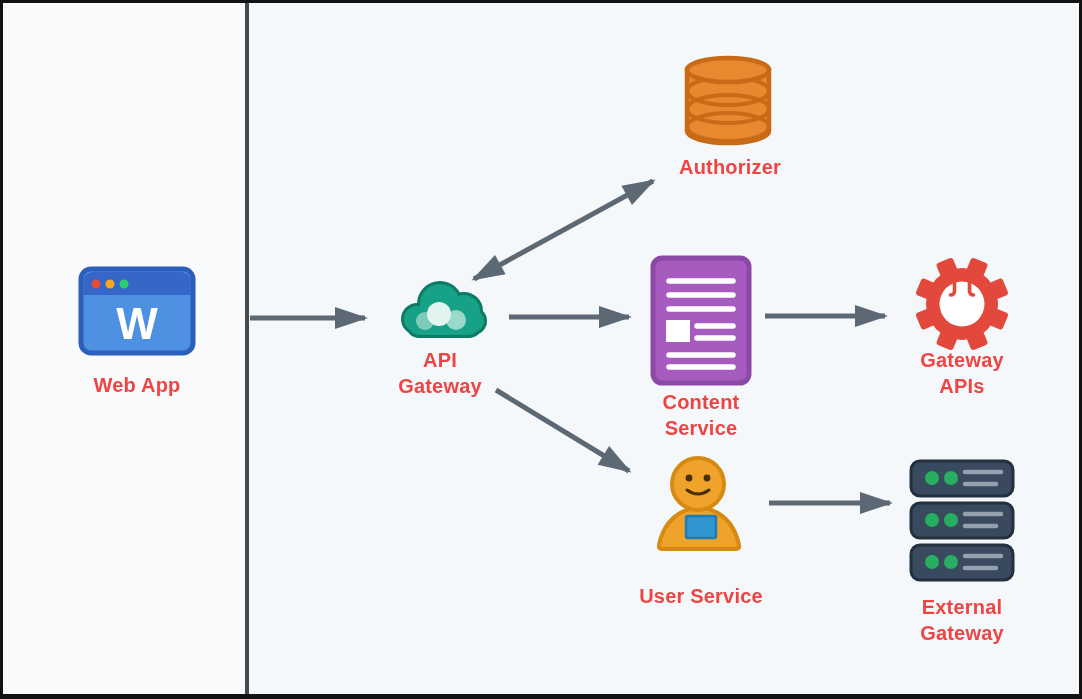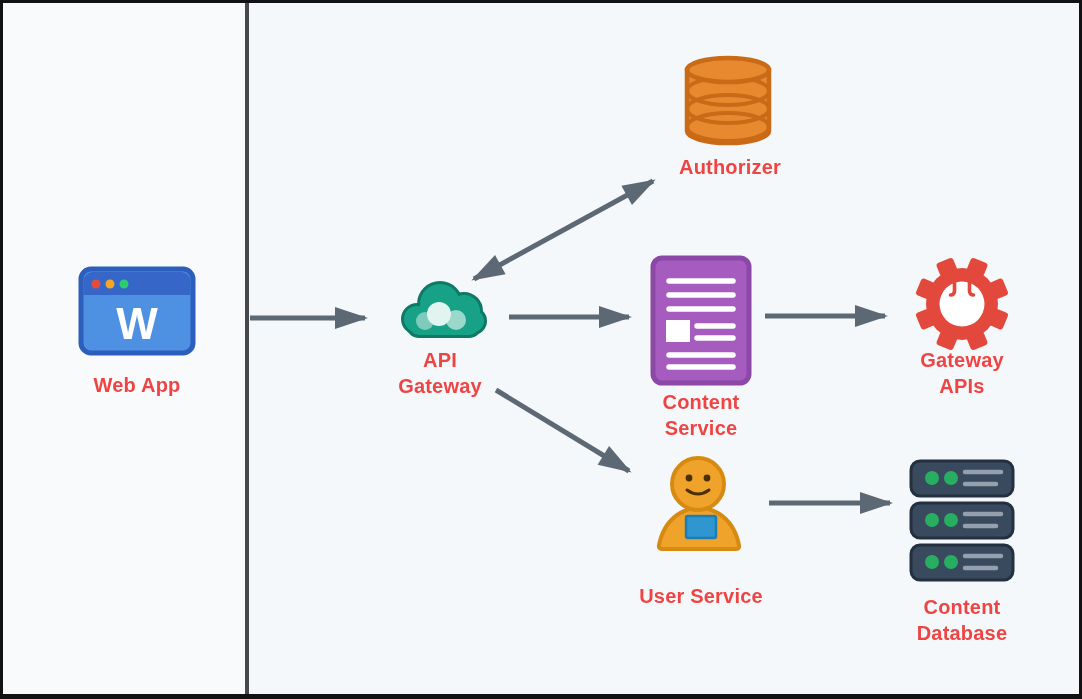--- a/index.html
+++ b/index.html
@@ -168,14 +168,14 @@
       </g>
     </g>
   </svg>
 
   <div class="node-label big" style="left:54px;  top:369px; width:160px;">Web App</div>
   <div class="node-label" style="left:382px; top:344px; width:110px;">API Gateway</div>
   <div class="node-label" style="left:655px; top:151px; width:144px;">Authorizer</div>
   <div class="node-label" style="left:640px; top:386px; width:116px;">Content Service</div>
   <div class="node-label" style="left:901px; top:344px; width:116px;">Gateway APIs</div>
   <div class="node-label" style="left:618px; top:557px; width:160px;margin-top:23px;">User Service</div>
-  <div class="node-label" style="left:889px; top:591px; width:140px;">Content Database</div>
+  <div class="node-label" style="left:889px; top:591px; width:140px;">External Gateway</div>
 </div>
 
 </body></html>

